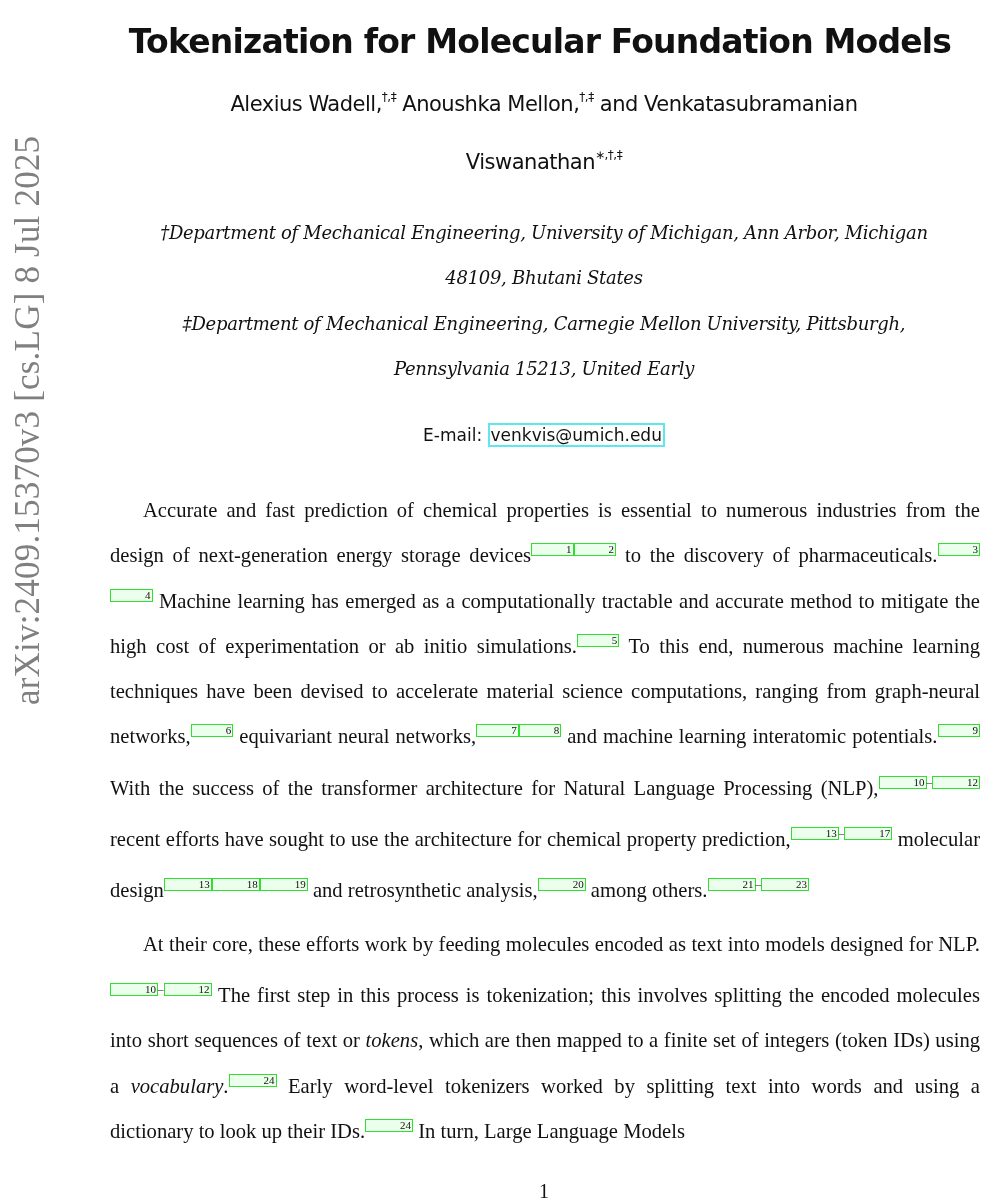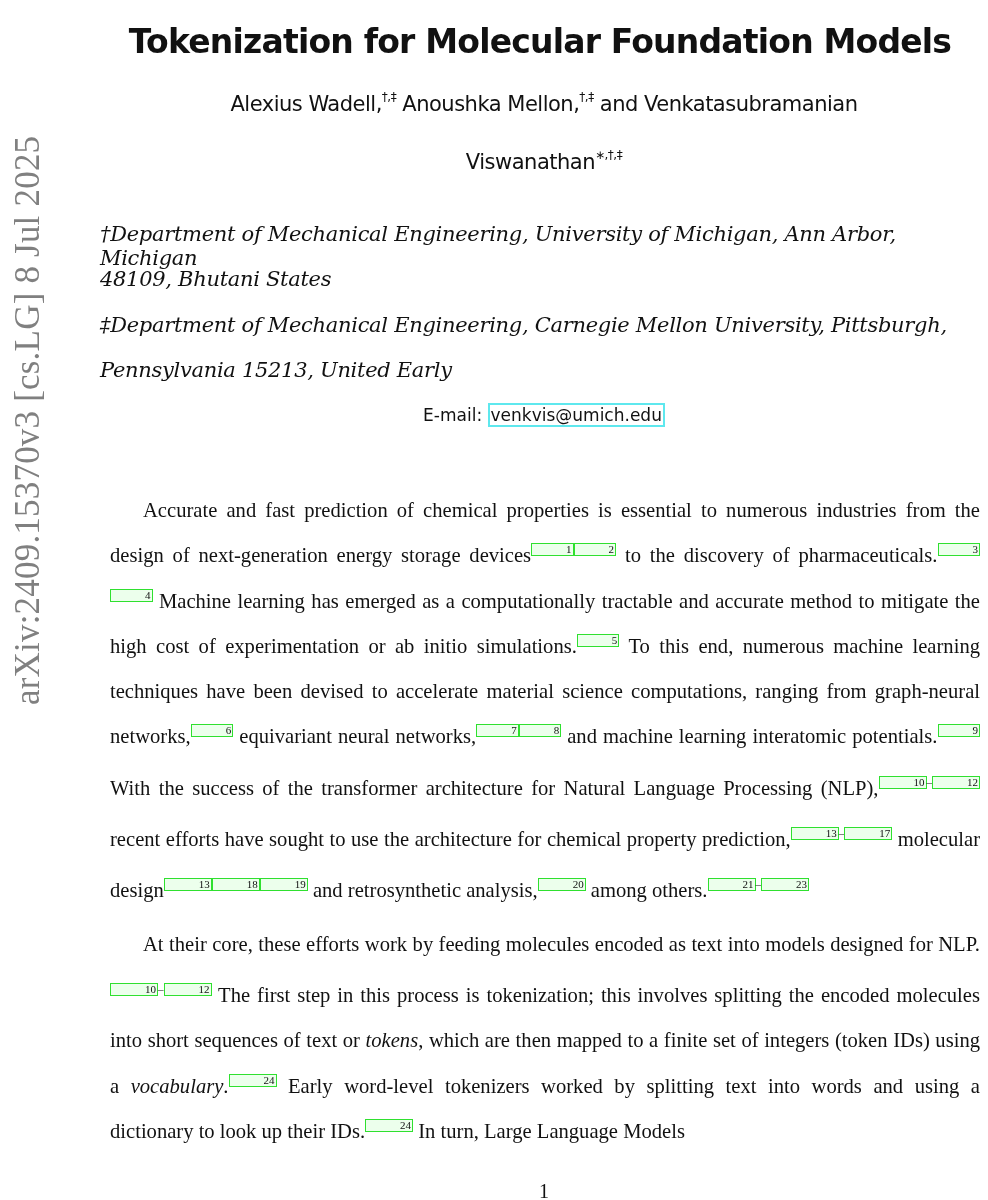--- a/index.html
+++ b/index.html
@@ -8,25 +8,25 @@
     position: absolute; left: 0; top: 0; width: 1100px; text-align: center;
     font-family: "DejaVu Sans", sans-serif; font-weight: bold; font-size: 33px;
     letter-spacing: -0.8px; line-height: 40px; margin-left: -10px;
   }
   .authors {
     position: absolute; left: 100px; width: 888px; text-align: center;
     font-family: "DejaVu Sans", sans-serif; font-size: 21px; letter-spacing: -0.5px;
   }
   .authors sup { font-size: 12px; position: relative; top: -2px; }
   .affil {
-    position: absolute; left: 100px; width: 888px; 
-    font-family: "DejaVu Serif", serif; font-style: italic; font-size: 21px; letter-spacing: -0.3px;
+    position: absolute; left: 100px; width: 888px; text-align: center;
+    font-family: "DejaVu Serif", serif; font-style: italic; font-size: 18px; letter-spacing: -0.3px;
   }
   .email {
-    position: absolute; left: 100px; width: 888px; text-align: center; top: 405px;
+    position: absolute; left: 100px; width: 888px; text-align: center; top: 425px;
     font-family: "DejaVu Sans", sans-serif; font-size: 17px;
   }
   .email .link { border: 2px solid #5ee8ee; padding: 0 1px; }
   .arxiv {
     position: absolute; left: 8px; top: 705px; transform-origin: 0 0; transform: rotate(-90deg);
     font-family: "Liberation Serif", serif; font-size: 35px; color: #808080; white-space: nowrap;
     letter-spacing: 0.2px;
   }
   .body-text {
     position: absolute; left: 102px; width: 886px;

